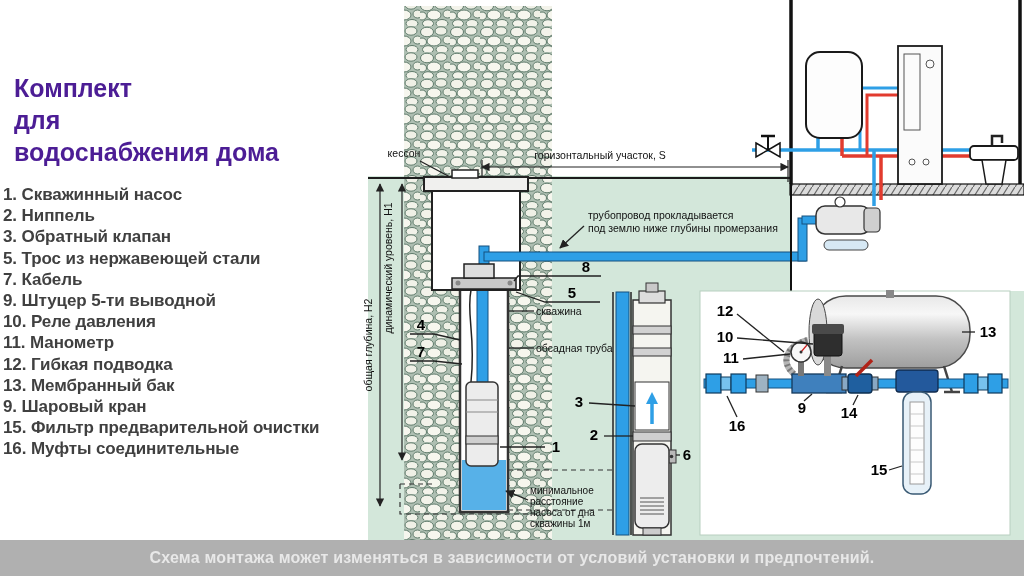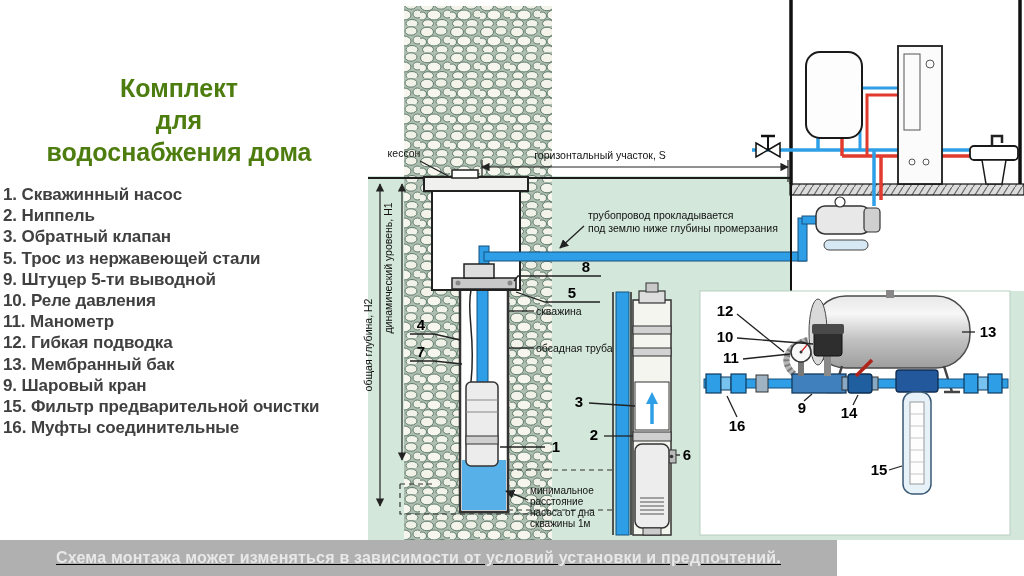--- a/index.html
+++ b/index.html
@@ -2,26 +2,26 @@
 <html style="--ground: #d3e7da; --cold-pipe: #2e9fe6; --hot-pipe: #e23b2e; --footer-bg: #b0b0b0; --footer-text: #e8e8e8;"><head>
 <meta charset="utf-8">
 <style>
   :root{
     --ground:#d3e7da; --cold-pipe:#2e9fe6; --hot-pipe:#e23b2e;
     --footer-bg:#b0b0b0; --footer-text:#e8e8e8;
   }
   html,body{margin:0;padding:0;background:#fff;}
   .stage{position:relative;width:1024px;height:576px;overflow:hidden;background:#fff;
          font-family:"Liberation Sans",sans-serif;}
-  .title{position:absolute;left:14px;top:72px;width:330px;text-align:center;
-         font:bold 25px/1.28 "Liberation Sans",sans-serif;color:#4d7c0f;white-space:pre-line;}
+  .title{position:absolute;left:14px;top:72px;width:330px;text-align:left;
+         font:bold 25px/1.28 "Liberation Sans",sans-serif;color:#4c1d95;white-space:pre-line;}
   .legend{position:absolute;left:3px;top:184px;}
   .legend .li{font:bold 17px/21.2px "Liberation Sans",sans-serif;color:#404040;letter-spacing:-0.1px;white-space:nowrap;}
-  .footer{position:absolute;left:0;top:540px;width:837px;height:36px;background:var(--footer-bg);
-          display:flex;align-items:center;justify-content:center;text-decoration:underline;}
+  .footer{position:absolute;left:0;top:540px;width:1024px;height:36px;background:var(--footer-bg);
+          display:flex;align-items:center;justify-content:center;}
   .footer span{font:bold 16px "Liberation Sans",sans-serif;color:var(--footer-text);letter-spacing:.2px;}
   svg.diagram{position:absolute;left:0;top:0;}
   .ground{fill:var(--ground);}
   .cold{fill:var(--cold-pipe);stroke:#14517e;stroke-width:1;}
   .cold-s{stroke:var(--cold-pipe);fill:none;}
   .hot-s{stroke:var(--hot-pipe);fill:none;}
   text.lbl{font:10.5px "Liberation Sans",sans-serif;fill:#111;}
   text.lbl-sm{font:10px "Liberation Sans",sans-serif;fill:#111;}
   text.callout{font:bold 15px "Liberation Sans",sans-serif;fill:#000;}
   .ln{stroke:#222;stroke-width:1.3;fill:none;}
@@ -35,20 +35,21 @@
 
   <div class="title">Комплект
 для
 водоснабжения дома</div>
 
   <div class="legend">
     <div class="li">1. Скважинный насос</div>
     <div class="li">2. Ниппель</div>
     <div class="li">3. Обратный клапан</div>
     <div class="li">5. Трос из нержавеющей стали</div>
+    <div class="li">7. Кабель</div>
     <div class="li">9. Штуцер 5-ти выводной</div>
     <div class="li">10. Реле давления</div>
     <div class="li">11. Манометр</div>
     <div class="li">12. Гибкая подводка</div>
     <div class="li">13. Мембранный бак</div>
     <div class="li">9. Шаровый кран</div>
     <div class="li">15. Фильтр предварительной очистки</div>
     <div class="li">16. Муфты соединительные</div>
   </div>
 

